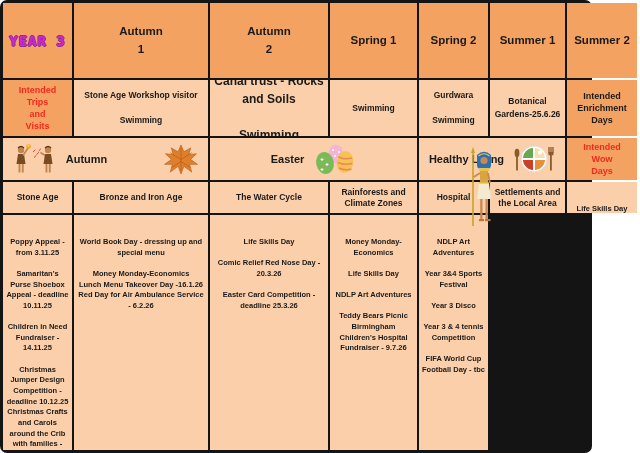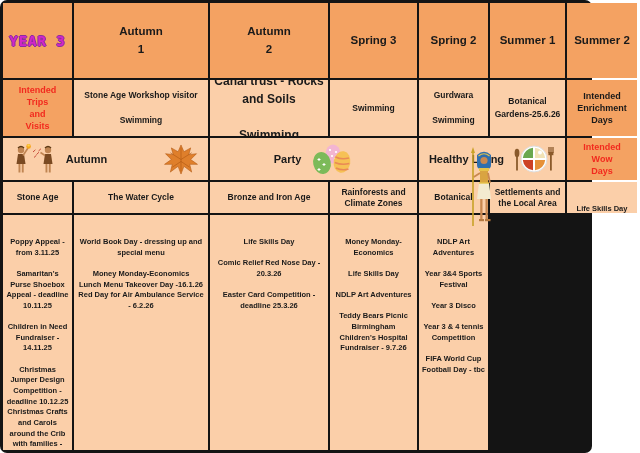--- a/index.html
+++ b/index.html
@@ -59,21 +59,21 @@
   </div>
   <div class="hd">
       <span class="txt term">Autumn
 1</span>
     </div>
   <div class="hd">
       <span class="txt term">Autumn
 2</span>
     </div>
   <div class="hd">
-      <span class="txt term">Spring 3</span>
+      <span class="txt term">Spring 1</span>
     </div>
   <div class="hd">
       <span class="txt term">Spring 2</span>
     </div>
   <div class="hd">
       <span class="txt term">Summer 1</span>
     </div>
   <div class="hd">
       <span class="txt term">Summer 2</span>
     </div>
@@ -135,21 +135,21 @@
       <g stroke="#b35a14" stroke-width="0.7">
         <line x1="18" y1="4" x2="18" y2="28"></line>
           <line x1="18" y1="16" x2="7" y2="9"></line>
         <line x1="18" y1="16" x2="29" y2="9"></line>
           <line x1="18" y1="18" x2="9" y2="24"></line>
         <line x1="18" y1="18" x2="27" y2="24"></line>
       </g>
     </svg>
   </div>
   <div class="cell days-cell" style="grid-column:span 2;">
-    <span class="txt days-txt">Party</span>
+    <span class="txt days-txt">Easter</span>
     <svg class="icon" width="44" height="34" viewBox="0 0 44 34">
       <ellipse cx="24" cy="12" rx="7.5" ry="9.5" fill="#f3b5d2"></ellipse>
       <g fill="#ffffff">
           <circle cx="21" cy="8" r="1.1"></circle>
           <circle cx="27" cy="10" r="1.1"></circle>
           <circle cx="23" cy="14" r="1.1"></circle>
           <circle cx="26" cy="17" r="1.1"></circle>
         </g>
       <ellipse cx="13" cy="21" rx="8.8" ry="11" fill="#7cba59" transform="rotate(-12 13 21)"></ellipse>
       <g stroke="#ffffff" stroke-width="1" fill="none">
@@ -186,30 +186,30 @@
     </svg>
   </div>
 
   <div class="hd">
     <span class="txt rowlabel red">Intended Wow Days</span>
   </div>
   <div class="cell">
       <span class="txt wow-txt">Stone Age</span>
     </div>
   <div class="cell">
+      <span class="txt wow-txt">Bronze and Iron Age</span>
+    </div>
+  <div class="cell">
       <span class="txt wow-txt">The Water Cycle</span>
     </div>
   <div class="cell">
-      <span class="txt wow-txt">Bronze and Iron Age</span>
-    </div>
-  <div class="cell">
       <span class="txt wow-txt fs75">Rainforests and Climate Zones</span>
     </div>
   <div class="cell">
-      <span class="txt wow-txt">Botanical</span>
+      <span class="txt wow-txt">Hospital</span>
     </div>
   <div class="cell">
       <span class="txt wow-txt">Settlements and the Local Area</span>
     </div>
 
   <div class="cell exp">
       <span class="txt exp-txt">Life Skills Day
 
 Pupil Parliament Launch
 Money Monday-Economics

